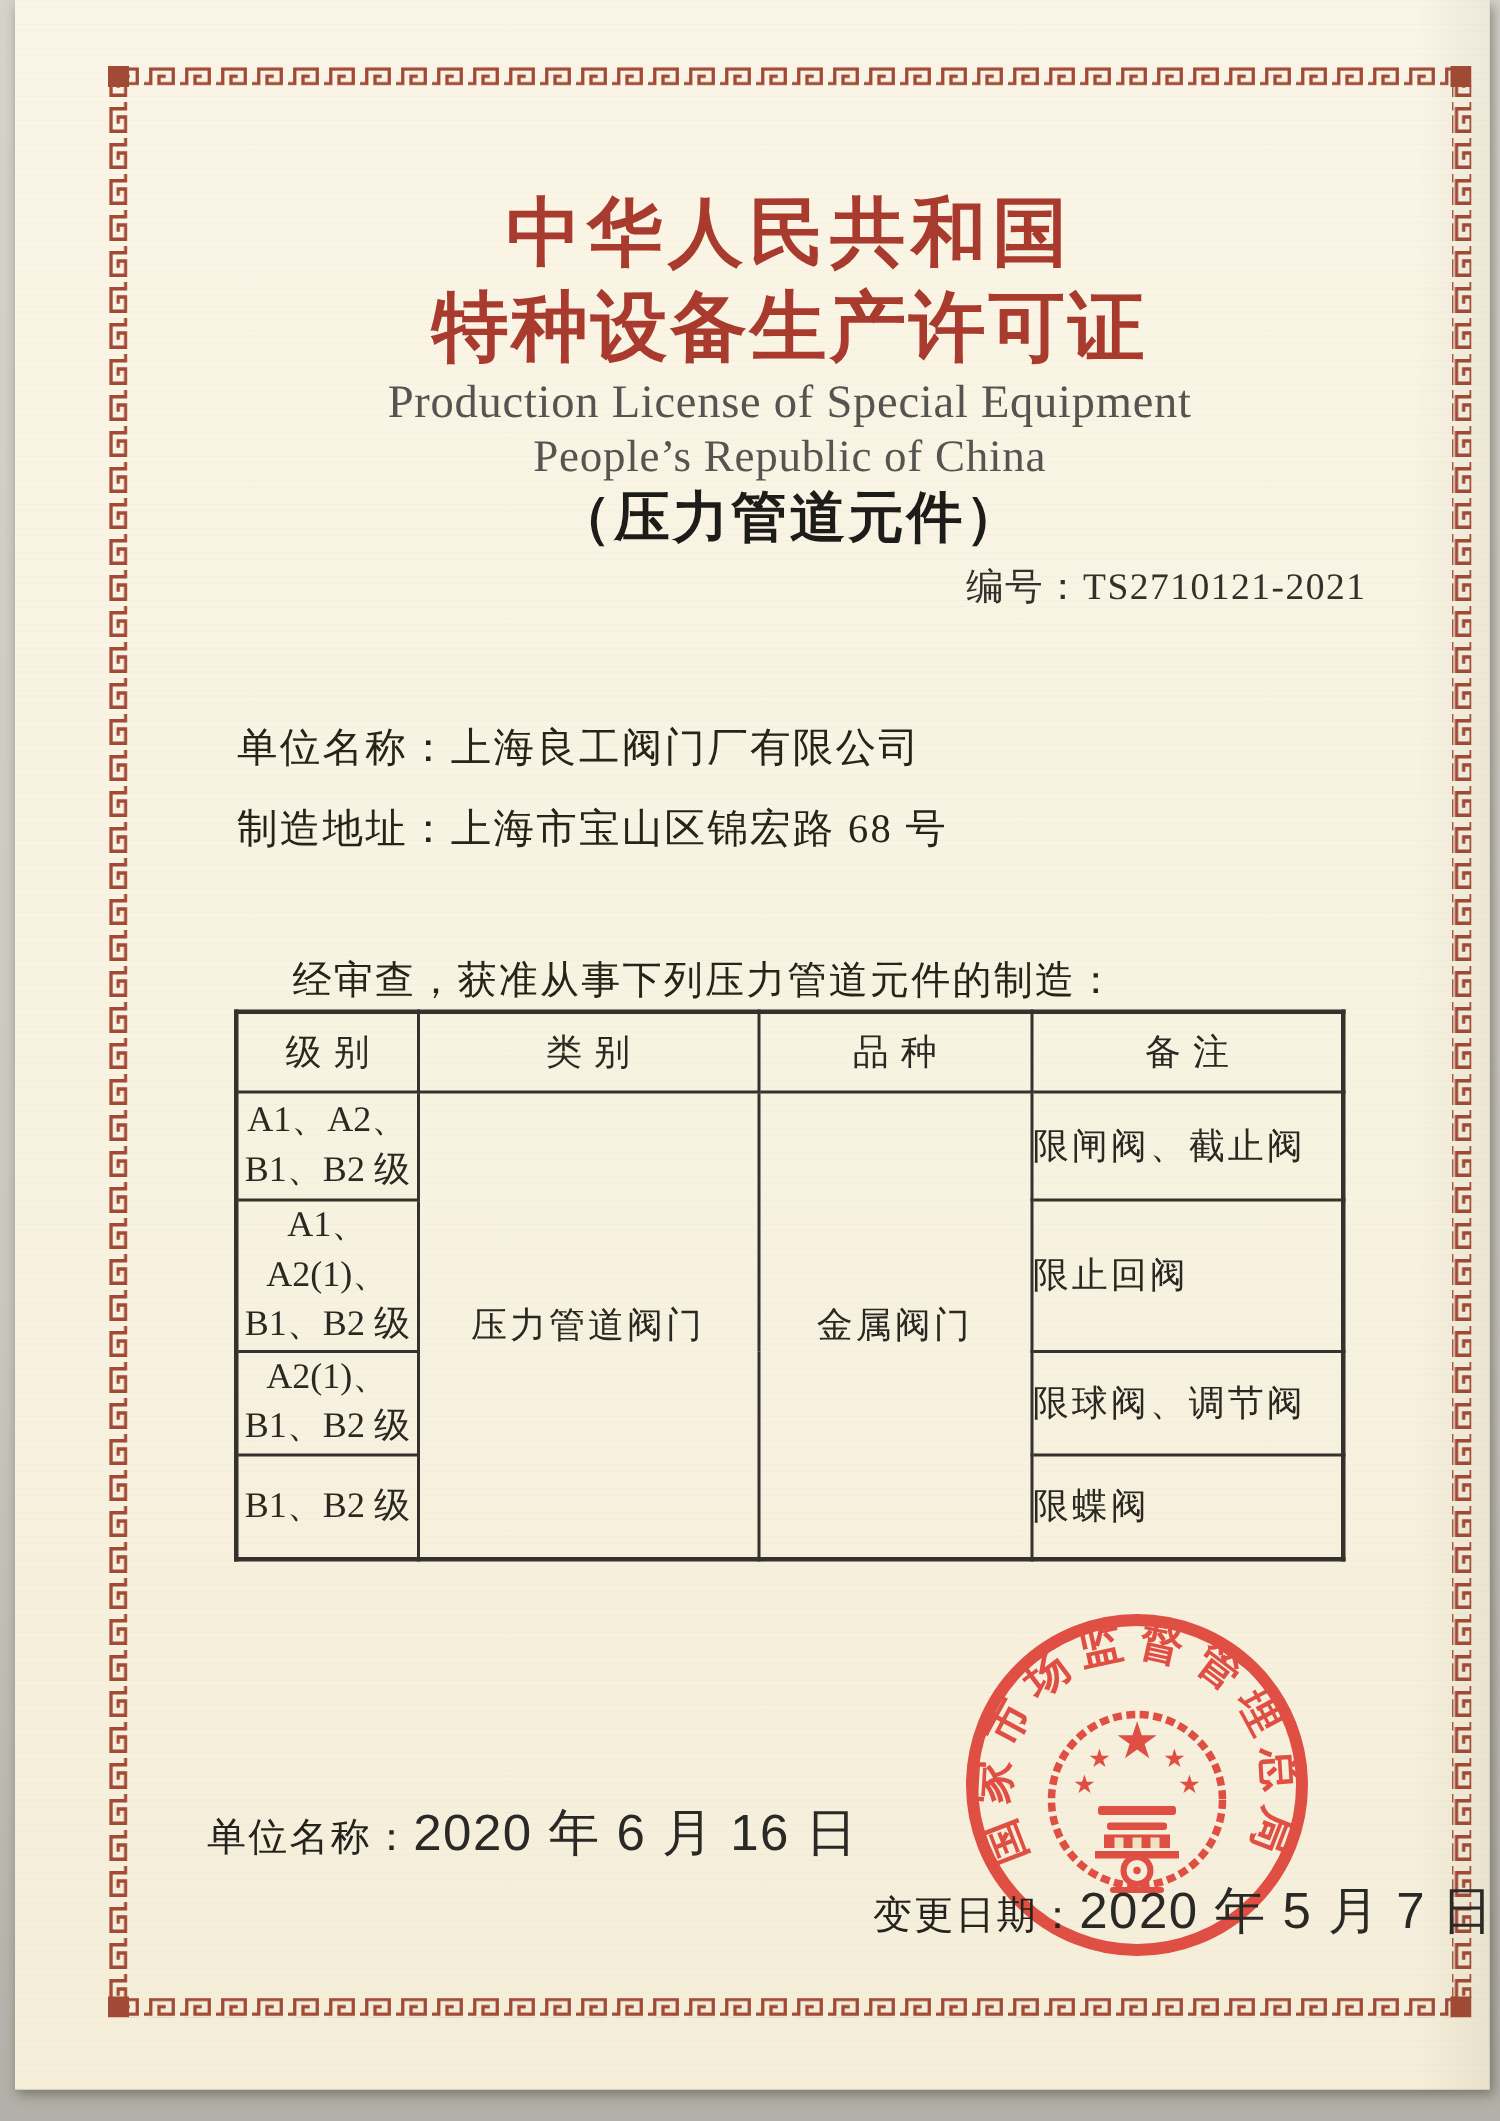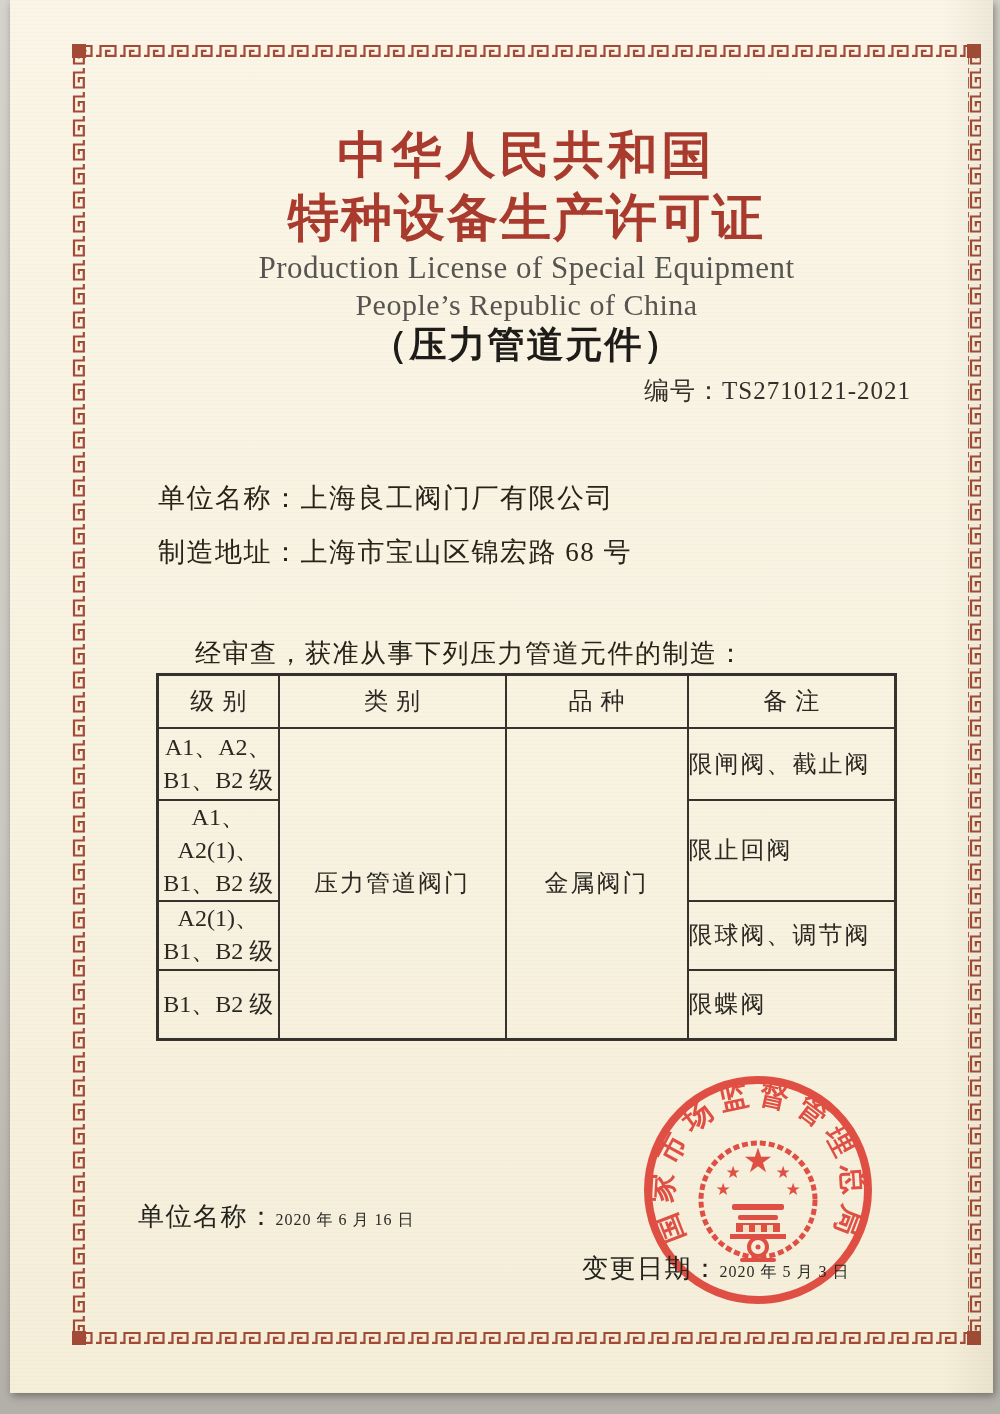--- a/index.html
+++ b/index.html
@@ -28,21 +28,21 @@
   table.scope{position:absolute;left:146px;top:673px;width:738px;border-collapse:collapse;table-layout:fixed;
         font-size:24px;color:#2b2822;}
   table.scope td,table.scope th{border:2px solid #35312c;font-weight:400;vertical-align:middle;padding:0;}
   table.scope{border:3px solid #35312c;}
   tr.hrow{height:53px;} tr.r1{height:72px;} tr.r2{height:100px;} tr.r3{height:69px;} tr.r4{height:70px;}
   th.h{letter-spacing:8px;text-indent:8px;}
   td.grade{text-align:center;line-height:33px;}
   td.cat,td.kind{text-align:center;letter-spacing:2px;}
   td.note{text-align:left;padding-left:16px;letter-spacing:2px;}
   .f-row{position:absolute;white-space:nowrap;font-size:26px;color:#25231e;letter-spacing:1.5px;z-index:6;}
-  .f-row .date{font-family:Liberation Serif, serif;font-size:16px;letter-spacing:1px;color:#2a2926;}
+  .f-row .date{font-family:Liberation Sans, sans-serif;font-size:34px;letter-spacing:1px;color:#2a2926;}
   .fr-approve{left:128px;top:1146px;}
   .fr-valid{left:128px;top:1199px;}
   .fr-extend{left:128px;top:1251px;}
   .fr-issue{left:572px;top:1199px;}
   .fr-change{left:572px;top:1251px;}
   .seal{position:absolute;left:630px;top:1072px;width:236px;height:236px;z-index:3;
         mix-blend-mode:multiply;opacity:.92;}
 </style>
 </head>
 <body>
@@ -162,17 +162,17 @@
           <circle cx="118" cy="175" r="2.5"></circle>
           <rect x="100" y="186" width="36" height="4" rx="2"></rect>
         </g>
       </g>
     </svg>
 
     <div class="f-row fr-valid">
       <span>单位名称：</span><span class="date">2020 年 6 月 16 日</span>
     </div>
     <div class="f-row fr-change">
-      <span>变更日期：</span><span class="date">2020 年 5 月 3 日</span>
+      <span>变更日期：</span><span class="date">2020 年 5 月 7 日</span>
     </div>
 
   </div>
 </div>
 
 </body></html>

